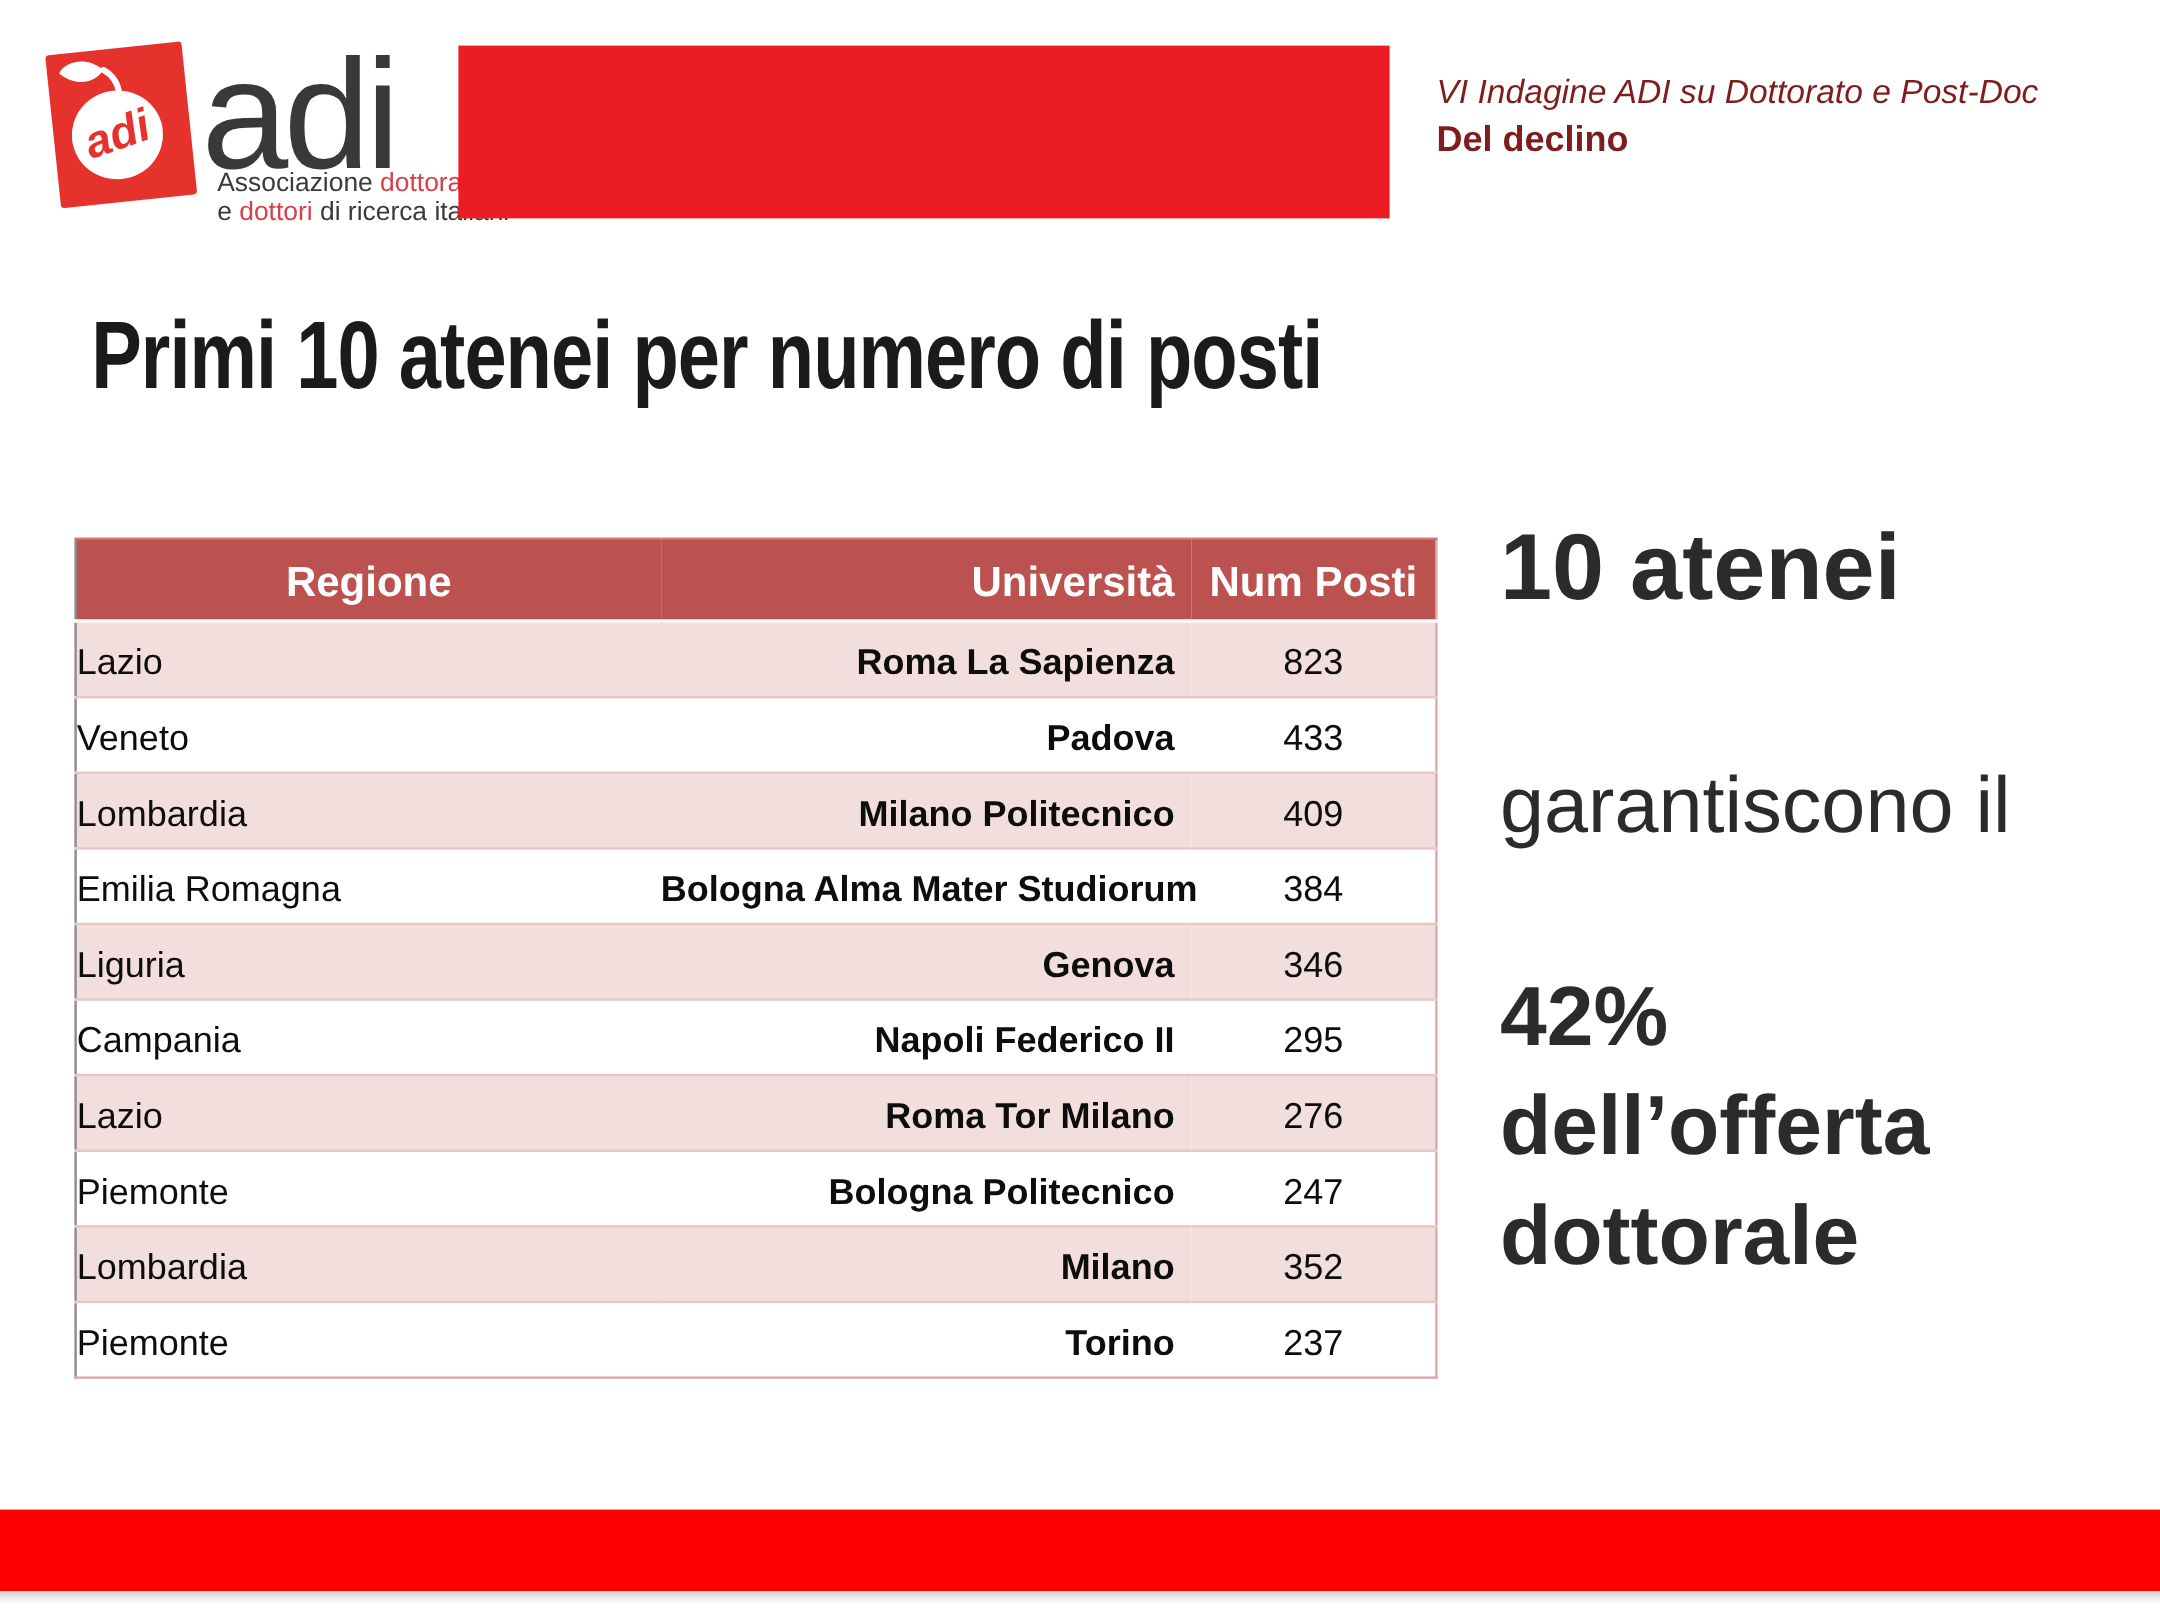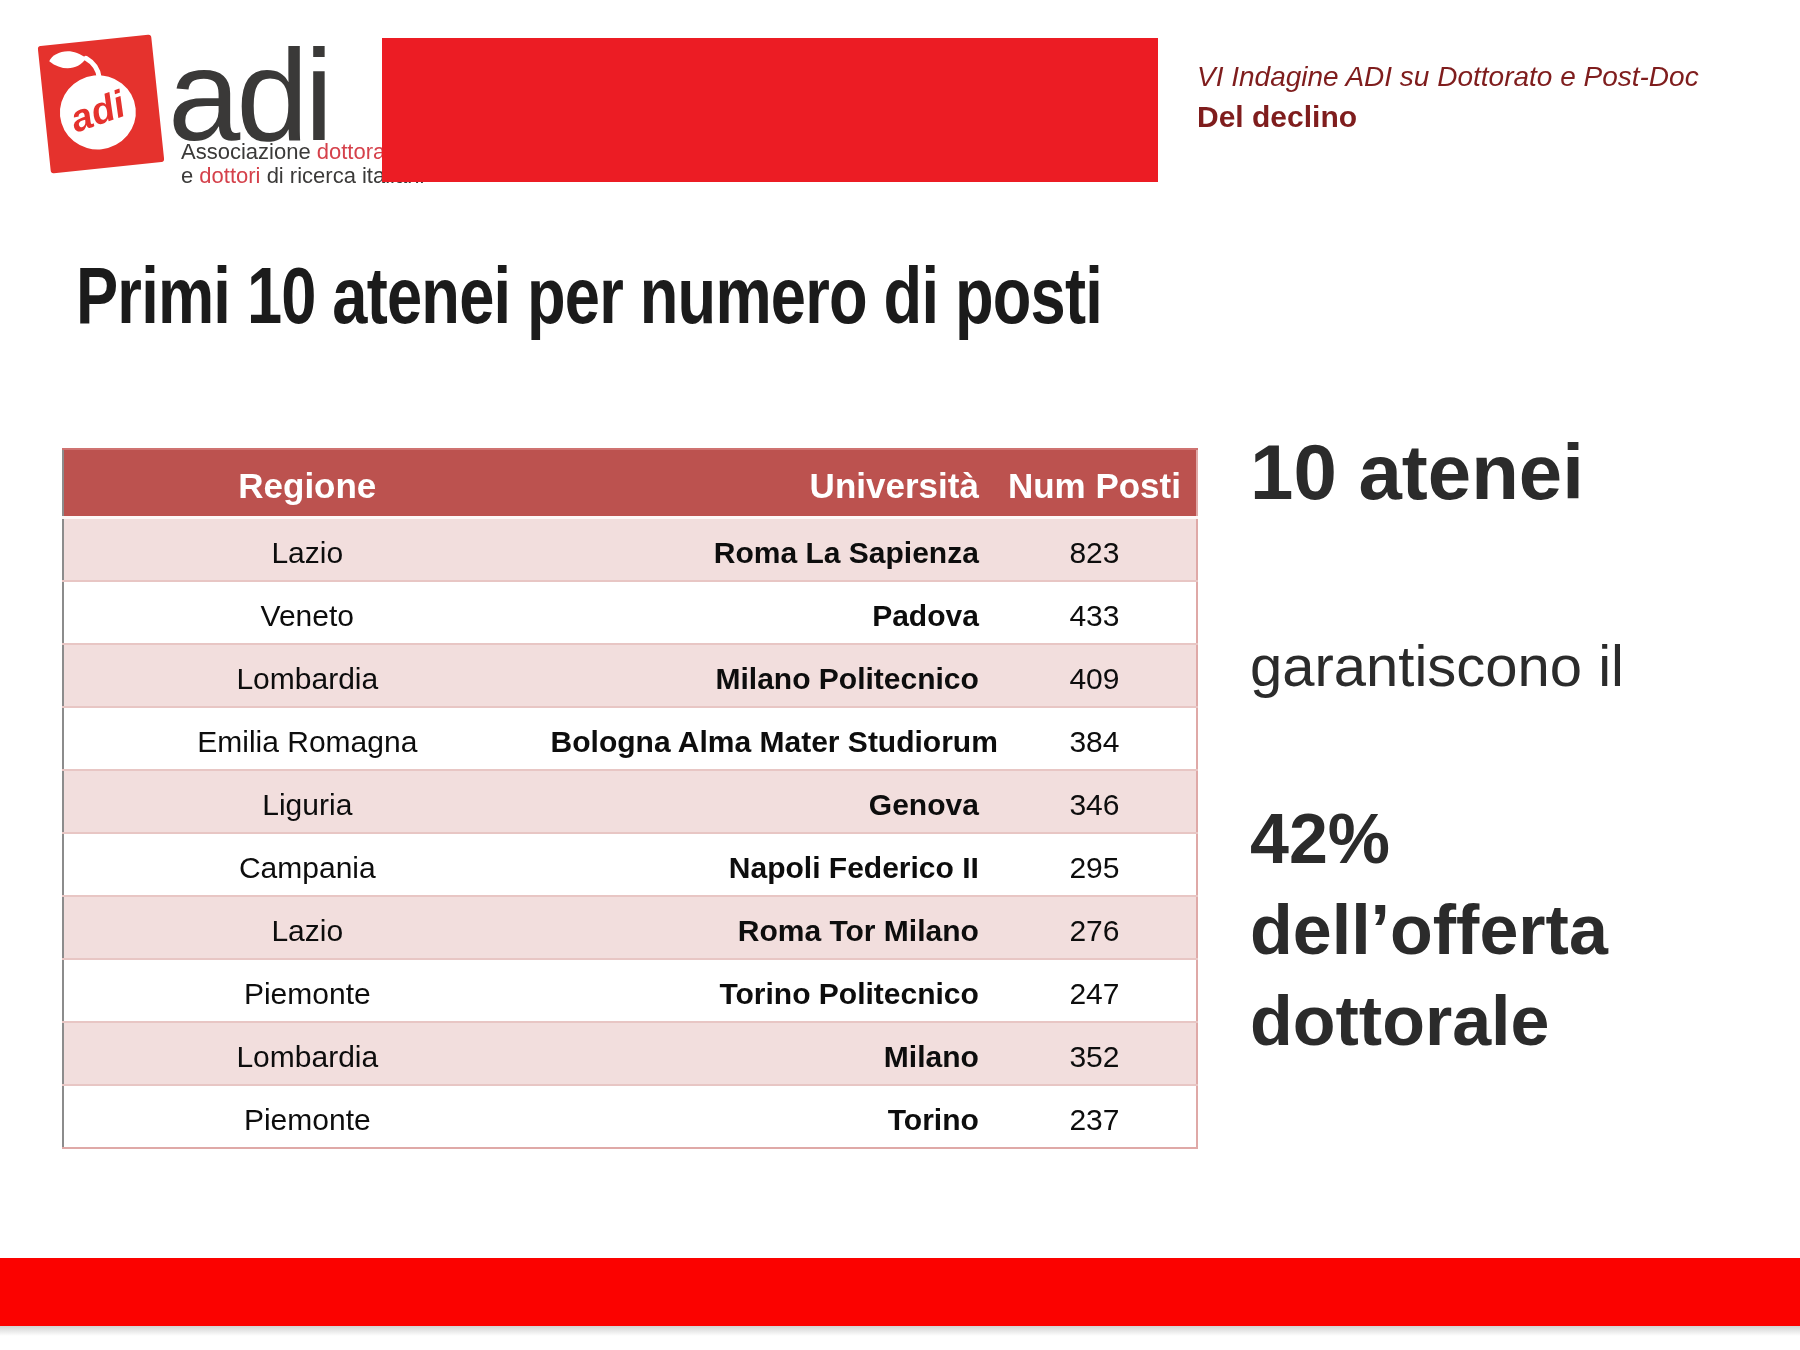--- a/index.html
+++ b/index.html
@@ -46,28 +46,28 @@
     border-top:2px solid #cf7371;box-sizing:border-box;
   }
   .th-reg{text-align:center;}
   .th-uni{text-align:right;padding-right:14px !important;}
   .th-num{text-align:center;}
   .data-table tbody tr{height:63px;}
   .data-table tbody tr{border-top:2px solid #e8c6c4;}
   .data-table tbody tr:first-child{border-top:3px solid #fdf8f8;}
   .data-table tbody tr.band td{background:#f2dedd;}
   .data-table td{vertical-align:bottom;padding:0 0 10px 0;box-sizing:border-box;white-space:nowrap;}
-  td.td-reg{text-align:center;}
+  td.td-reg{}
   td.td-uni{text-align:right;font-weight:bold;padding-right:14px !important;}
   td.td-num{text-align:center;}
   
   .aside{position:absolute;left:1250px;top:430px;width:520px;text-align:left;color:#2b2b2b;}
   .a-big{font-size:78px;font-weight:bold;line-height:1.1;}
   .a-med{font-size:62px;font-weight:400;margin-top:14px;line-height:1.1;}
-  .a-reg{font-size:58px;font-weight:400;margin-top:118px;line-height:1.1;}
+  .a-reg{font-size:66px;font-weight:400;margin-top:118px;line-height:1.1;}
   .a-bold-block{font-size:70px;font-weight:bold;margin-top:96px;line-height:1.3;}
   
   .bottom-bar{position:absolute;left:0;top:1258px;width:1800px;height:68px;background:#fb0200;}
   .bottom-shadow{position:absolute;left:0;top:1326px;width:1800px;height:10px;
     background:linear-gradient(#d2d2d2,rgba(255,255,255,0));}
 </style>
 </head>
 <body>
 
 <div class="slide">
@@ -139,21 +139,21 @@
           <td class="td-uni">Napoli Federico II</td>
           <td class="td-num">295</td>
         </tr>
         <tr class="band">
           <td class="td-reg">Lazio</td>
           <td class="td-uni">Roma Tor Milano</td>
           <td class="td-num">276</td>
         </tr>
         <tr>
           <td class="td-reg">Piemonte</td>
-          <td class="td-uni">Torino Politecnico</td>
+          <td class="td-uni">Bologna Politecnico</td>
           <td class="td-num">247</td>
         </tr>
         <tr class="band">
           <td class="td-reg">Lombardia</td>
           <td class="td-uni">Milano</td>
           <td class="td-num">352</td>
         </tr>
         <tr>
           <td class="td-reg">Piemonte</td>
           <td class="td-uni">Torino</td>

